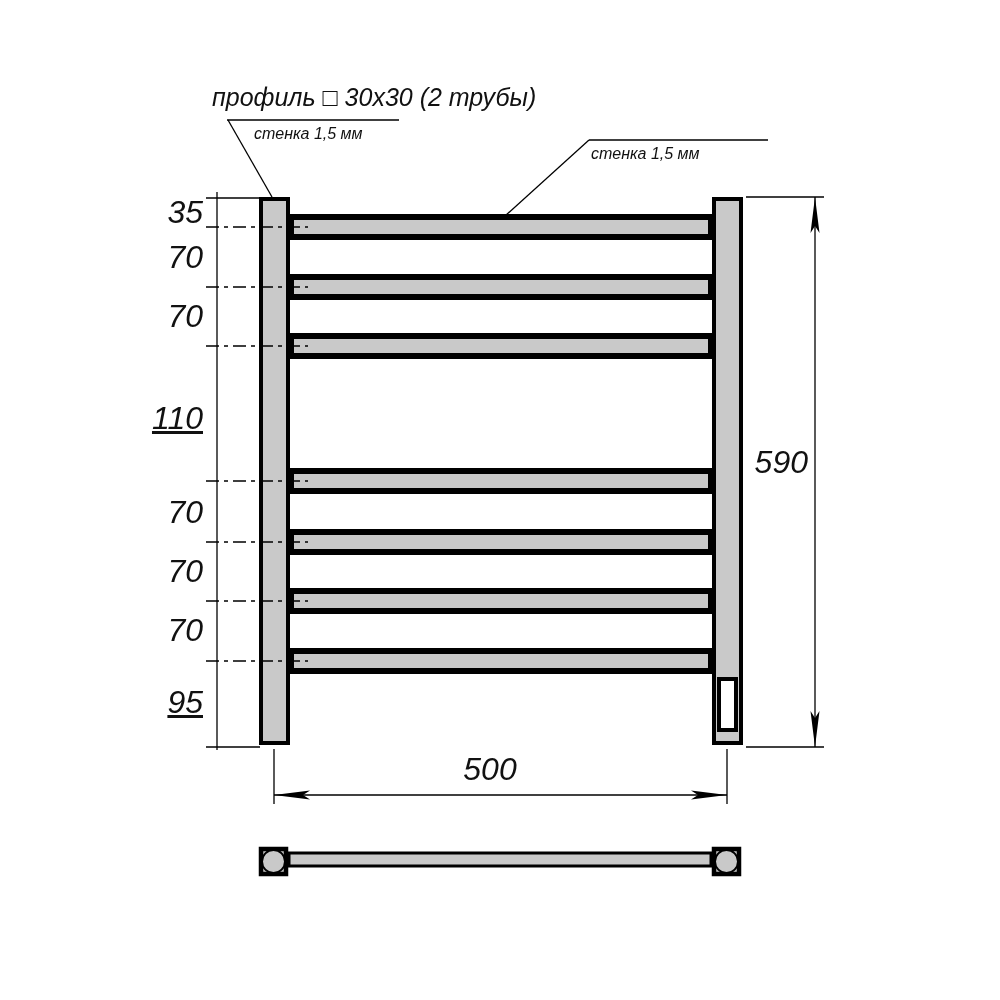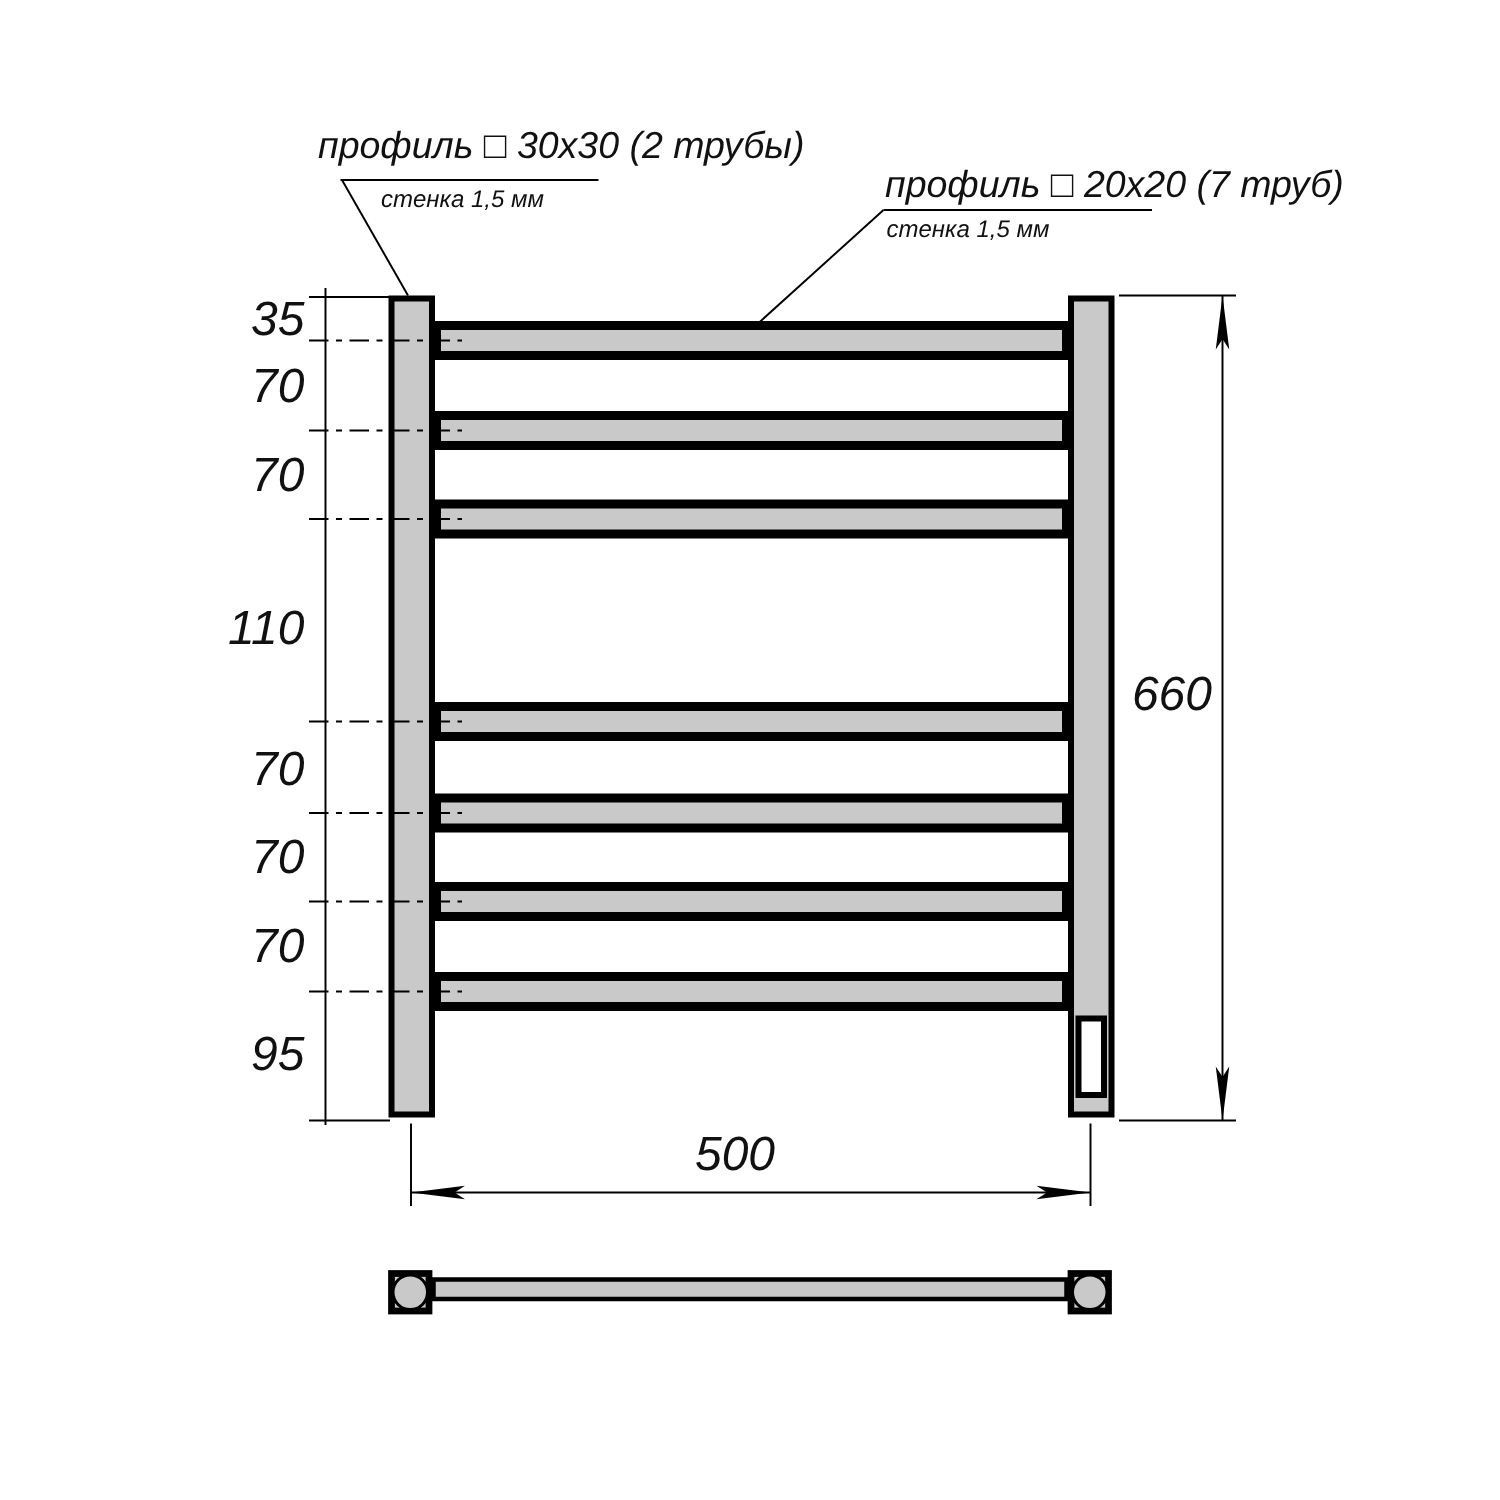--- a/index.html
+++ b/index.html
@@ -9,25 +9,25 @@
   }
   #linework{position:absolute;left:0;top:0;}
   .txt{position:absolute;color:#111;font-style:italic;white-space:nowrap;}
   .callout-main{font-size:25px;line-height:25px;}
   .callout-sub{font-size:16px;line-height:19px;}
   .dim-num{font-size:32px;line-height:25px;}
   .chain{left:120px;width:83px;text-align:right;}
   .t35{top:200px;}
   .t70a{top:245px;}
   .t70b{top:304px;}
-  .t110{top:406px;}
+  .t110{top:406px;text-decoration:underline;}
   .t70c{top:500px;}
   .t70d{top:559px;}
   .t70e{top:618px;}
-  .t95{top:690px;}
+  .t95{top:690px;text-decoration:underline;}
   .t590{left:730px;width:78px;text-align:right;top:450px;}
   .t500{left:440px;width:100px;text-align:center;top:757px;}
   .c1main{left:212px;top:85px;}
   .c1sub{left:254px;top:124px;}
   .c2main{left:590px;top:111px;}
   .c2sub{left:591px;top:144px;}
 </style>
 </head>
 <body>
 
@@ -91,27 +91,26 @@
       <line x1="227" y1="120" x2="399" y2="120"></line>
       <line x1="228" y1="120" x2="272" y2="197"></line>
       <line x1="589" y1="140" x2="768" y2="140"></line>
       <line x1="589" y1="140" x2="505" y2="216"></line>
     </g>
   </svg>
 
   <div class="txt callout-main c1main">профиль □ 30х30 (2 трубы)</div>
   <div class="txt callout-sub c1sub">стенка 1,5 мм</div>
 
-  <div class="txt callout-main c2main">профиль □ 20х20 (7 труб)</div>
   <div class="txt callout-sub c2sub">стенка 1,5 мм</div>
 
   <div class="txt dim-num chain t35">35</div>
   <div class="txt dim-num chain t70a">70</div>
   <div class="txt dim-num chain t70b">70</div>
   <div class="txt dim-num chain t110">110</div>
   <div class="txt dim-num chain t70c">70</div>
   <div class="txt dim-num chain t70d">70</div>
   <div class="txt dim-num chain t70e">70</div>
   <div class="txt dim-num chain t95">95</div>
 
-  <div class="txt dim-num t590">660</div>
+  <div class="txt dim-num t590">590</div>
   <div class="txt dim-num t500">500</div>
 </div>
 
 </body></html>

